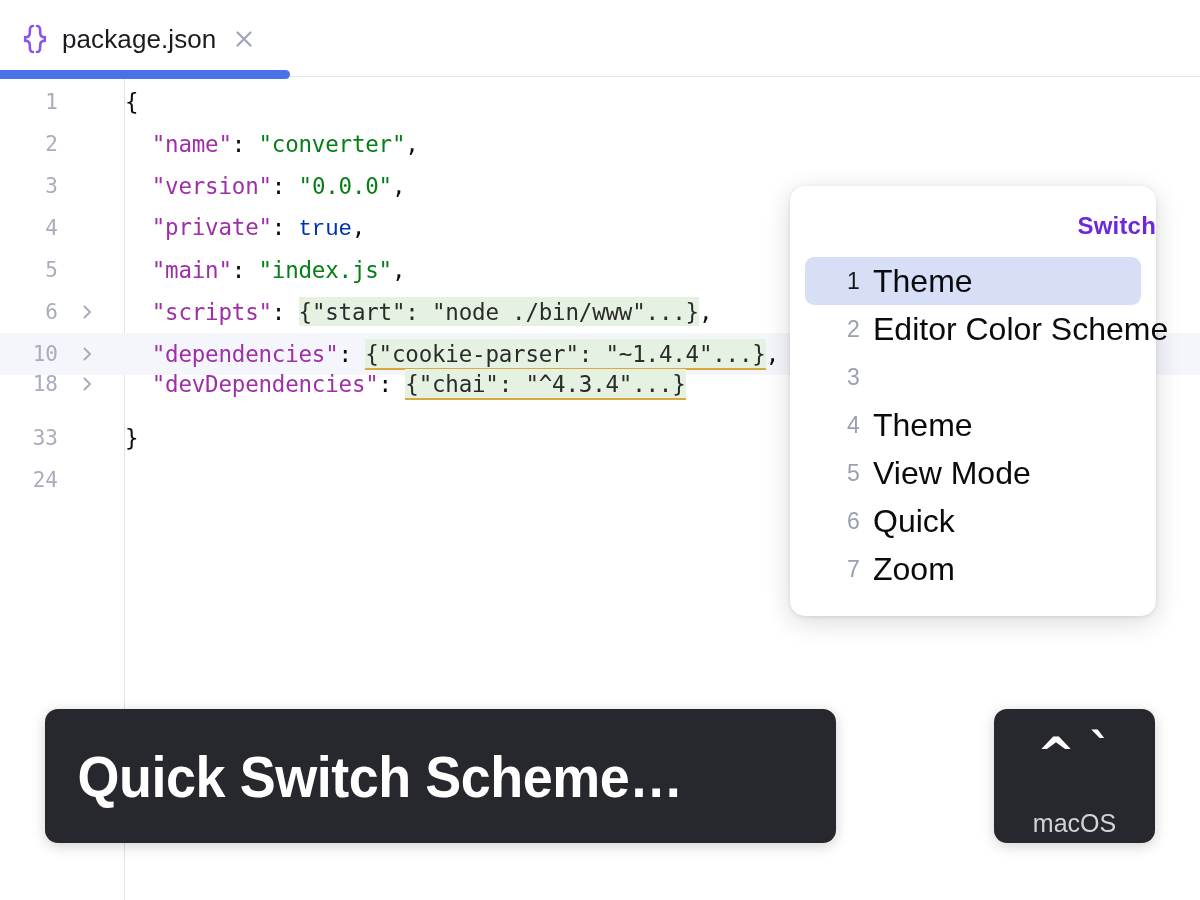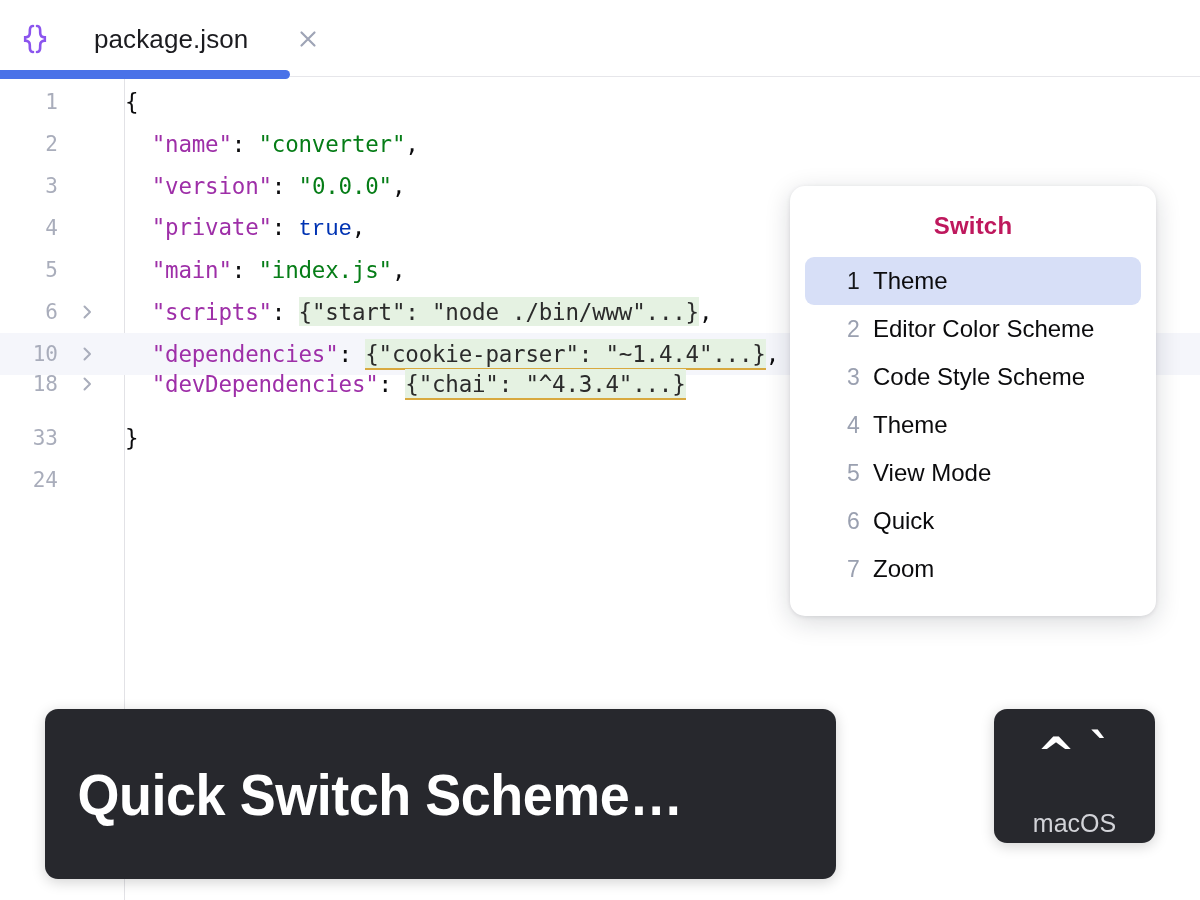--- a/index.html
+++ b/index.html
@@ -26,21 +26,20 @@
   }
   #tab {
     position: absolute;
     left: 0; top: 0;
     height: 78px;
     width: 290px;
     display: flex;
     align-items: center;
     padding-left: 22px;
     box-sizing: border-box;
-    gap: 32px;
   }
   #tab-icon {
     width: 26px;
     height: 30px;
     margin-right: 14px;
     display: block;
     flex: 0 0 auto;
   }
   #tab-label {
     font-size: 26px;
@@ -152,24 +151,24 @@
     top: 186px;
     width: 366px;
     height: 430px;
     background: #ffffff;
     border-radius: 15px;
     box-shadow: 0 6px 26px rgba(20,22,40,0.16), 0 1px 4px rgba(20,22,40,0.10);
     box-sizing: border-box;
     padding: 0;
   }
   #popup-title {
-    text-align: center;
+    text-align: right;
     font-size: 24px;
     font-weight: bold;
-    color: #be185d;
+    color: #6d28d9;
     padding-top: 26px;
     letter-spacing: .2px;
   }
   #popup-list {
     margin-top: 17px;
     padding: 0 15px;
   }
   .popup-item {
     height: 48px;
     display: flex;
@@ -182,32 +181,32 @@
     background: #d7dff7;
   }
   .popup-num {
     color: #9aa0b0;
     font-size: 23px;
     width: 26px;
     flex: 0 0 auto;
   }
   .popup-item.selected .popup-num { color: #16171a; }
   .popup-label {
-    font-size: 24px;
+    font-size: 32px;
     color: #0b0b0d;
     white-space: nowrap;
   }
 
   
   #banner {
     position: absolute;
     left: 45px;
     top: 709px;
     width: 791px;
-    height: 170px;
+    height: 134px;
     background: #27282d;
     border-radius: 13px;
     display: flex;
     align-items: center;
     box-shadow: 0 3px 14px rgba(0,0,0,0.18);
   }
   #banner-text {
     color: #ffffff;
     font-size: 58px;
     font-weight: bold;
@@ -355,21 +354,20 @@
       <div class="popup-item selected">
         <span class="popup-num">1</span>
         <span class="popup-label">Theme</span>
       </div>
       <div class="popup-item">
         <span class="popup-num">2</span>
         <span class="popup-label">Editor Color Scheme</span>
       </div>
       <div class="popup-item">
         <span class="popup-num">3</span>
-        <span class="popup-label">Code Style Scheme</span>
       </div>
       <div class="popup-item">
         <span class="popup-num">4</span>
         <span class="popup-label">Theme</span>
       </div>
       <div class="popup-item">
         <span class="popup-num">5</span>
         <span class="popup-label">View Mode</span>
       </div>
       <div class="popup-item">

